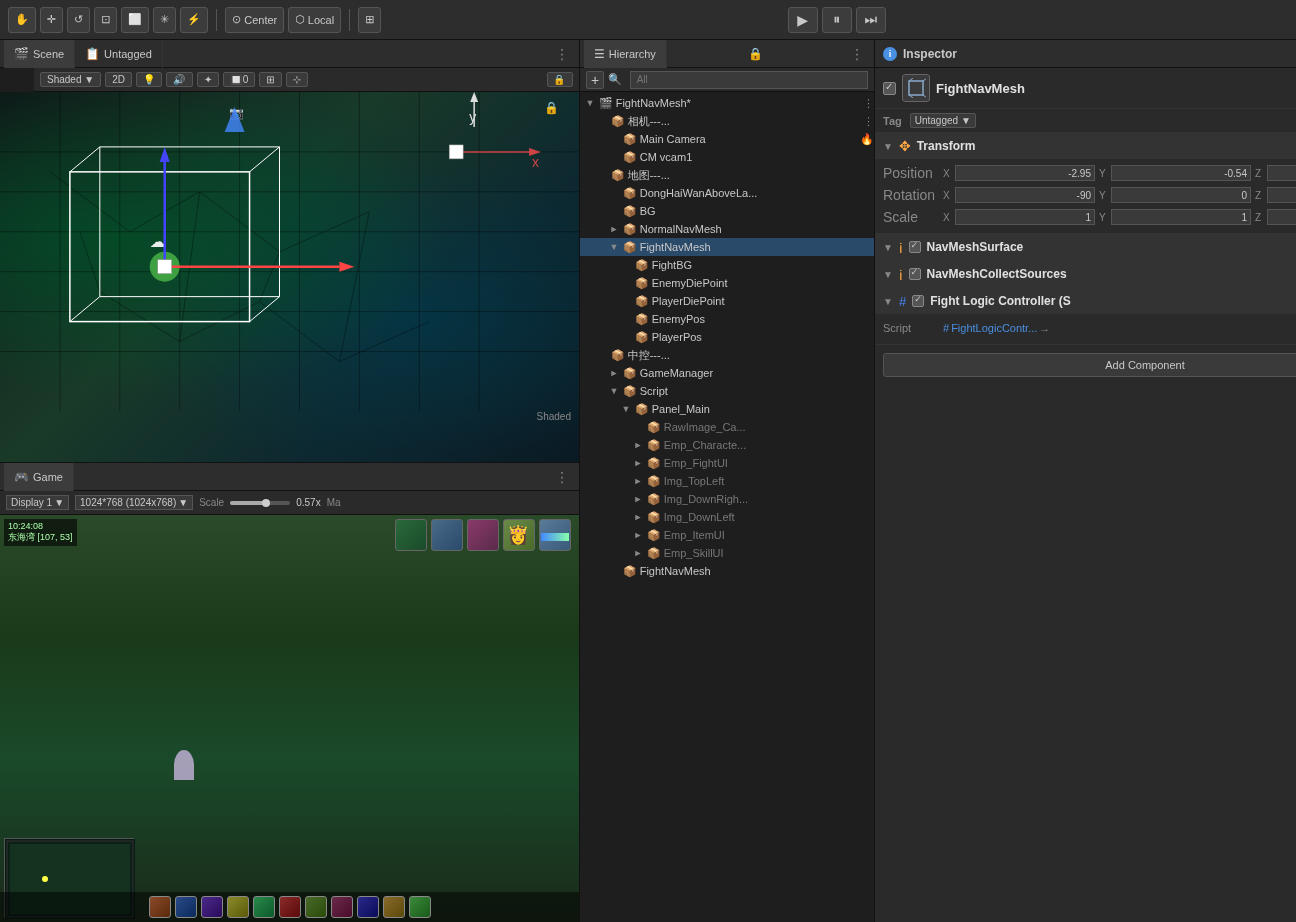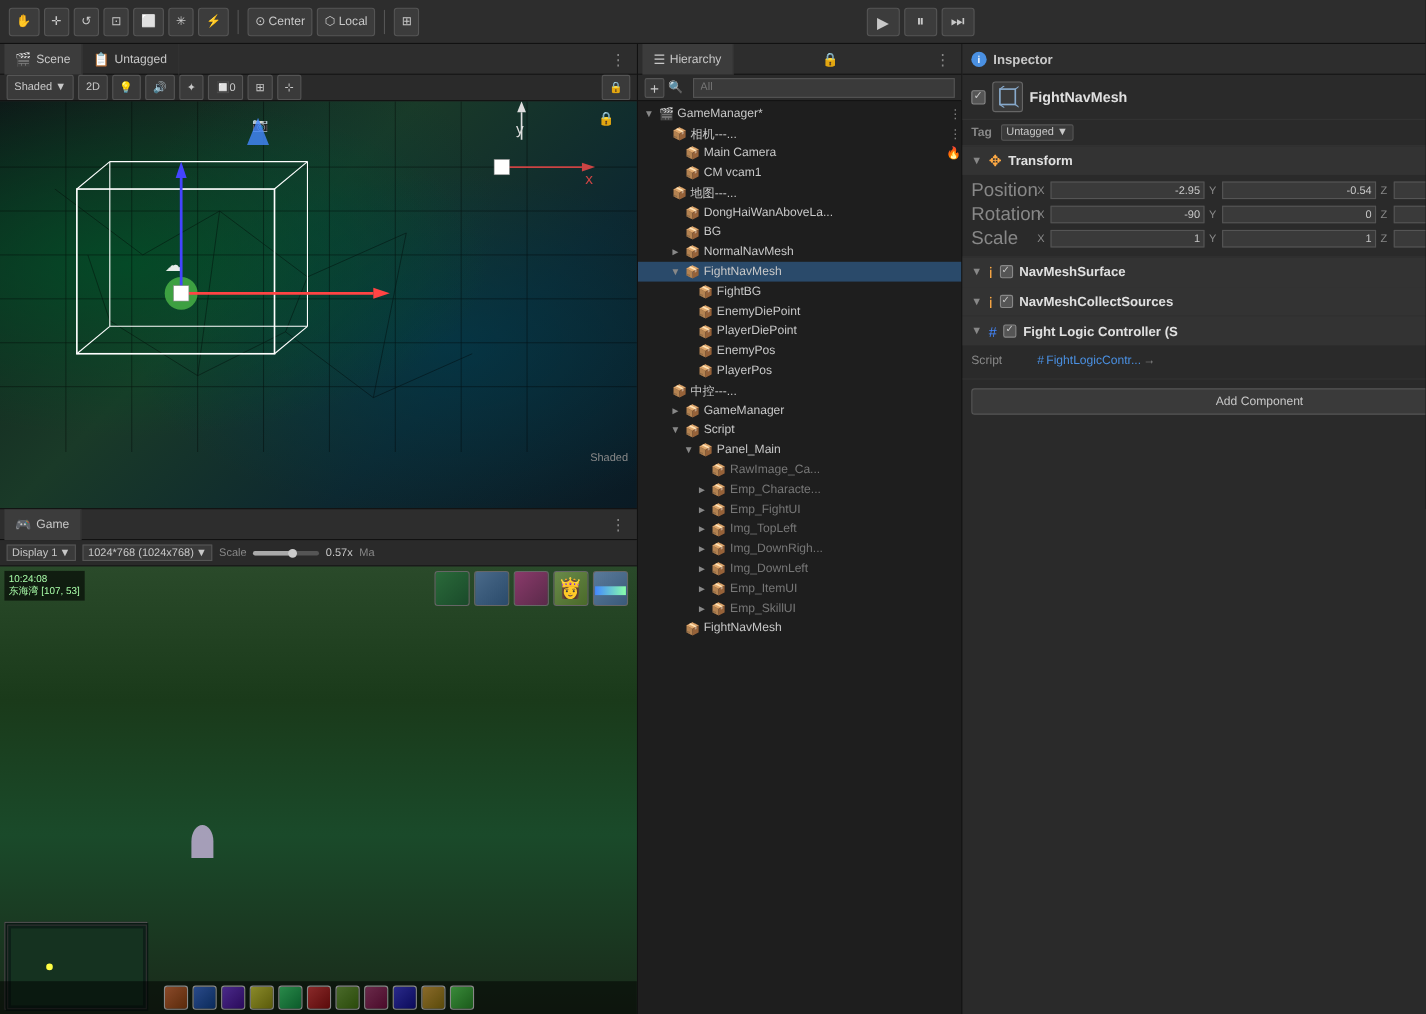--- a/index.html
+++ b/index.html
@@ -88,24 +88,26 @@
       margin-left: auto;
       color: #888;
       cursor: pointer;
       padding: 0 6px;
       font-size: 14px;
     }
     .scene-toolbar {
       background: #2a2a2a;
       height: 24px;
       display: flex;
+      align-items: center;
       padding: 0 6px;
       gap: 4px;
       border-bottom: 1px solid #111;
       flex-shrink: 0;
+      margin-left: 34px;
     }
     .scene-toolbar-btn {
       background: #3a3a3a;
       border: 1px solid #555;
       color: #c8c8c8;
       padding: 1px 6px;
       font-size: 10px;
       border-radius: 2px;
       cursor: pointer;
     }
@@ -411,21 +413,21 @@
     }
     .transform-row {
       display: flex;
       align-items: center;
       height: 20px;
       margin-bottom: 2px;
     }
     .transform-label {
       width: 60px;
       color: #888;
-      font-size: 17px;
+      font-size: 14px;
     }
     .transform-fields-group {
       display: flex;
       gap: 4px;
       flex: 1;
     }
     .transform-field-item {
       display: flex;
       align-items: center;
       gap: 2px;
@@ -758,21 +760,21 @@
     <div class="hierarchy-toolbar">
       <div class="hierarchy-add-btn">+</div>
       <span style="color:#888; font-size:11px; margin-right:4px;">🔍</span>
       <input class="hierarchy-search" type="text" placeholder="All" style="">
     </div>
     <div class="hierarchy-list">
 
       <div class="hier-item" style="padding-left:4px;">
         <span class="hier-arrow">▼</span>
         <span class="hier-icon">🎬</span>
-        <span>GameManager*</span>
+        <span>FightNavMesh*</span>
         <span style="margin-left:auto; color:#888; font-size:11px;">⋮</span>
       </div>
 
       <div class="hier-item" style="padding-left:16px;">
         <span class="hier-arrow"></span>
         <span class="hier-icon hier-icon-cube">📦</span>
         <span>相机---...</span>
         <span style="margin-left:auto; color:#888; font-size:11px;">⋮</span>
       </div>
 

